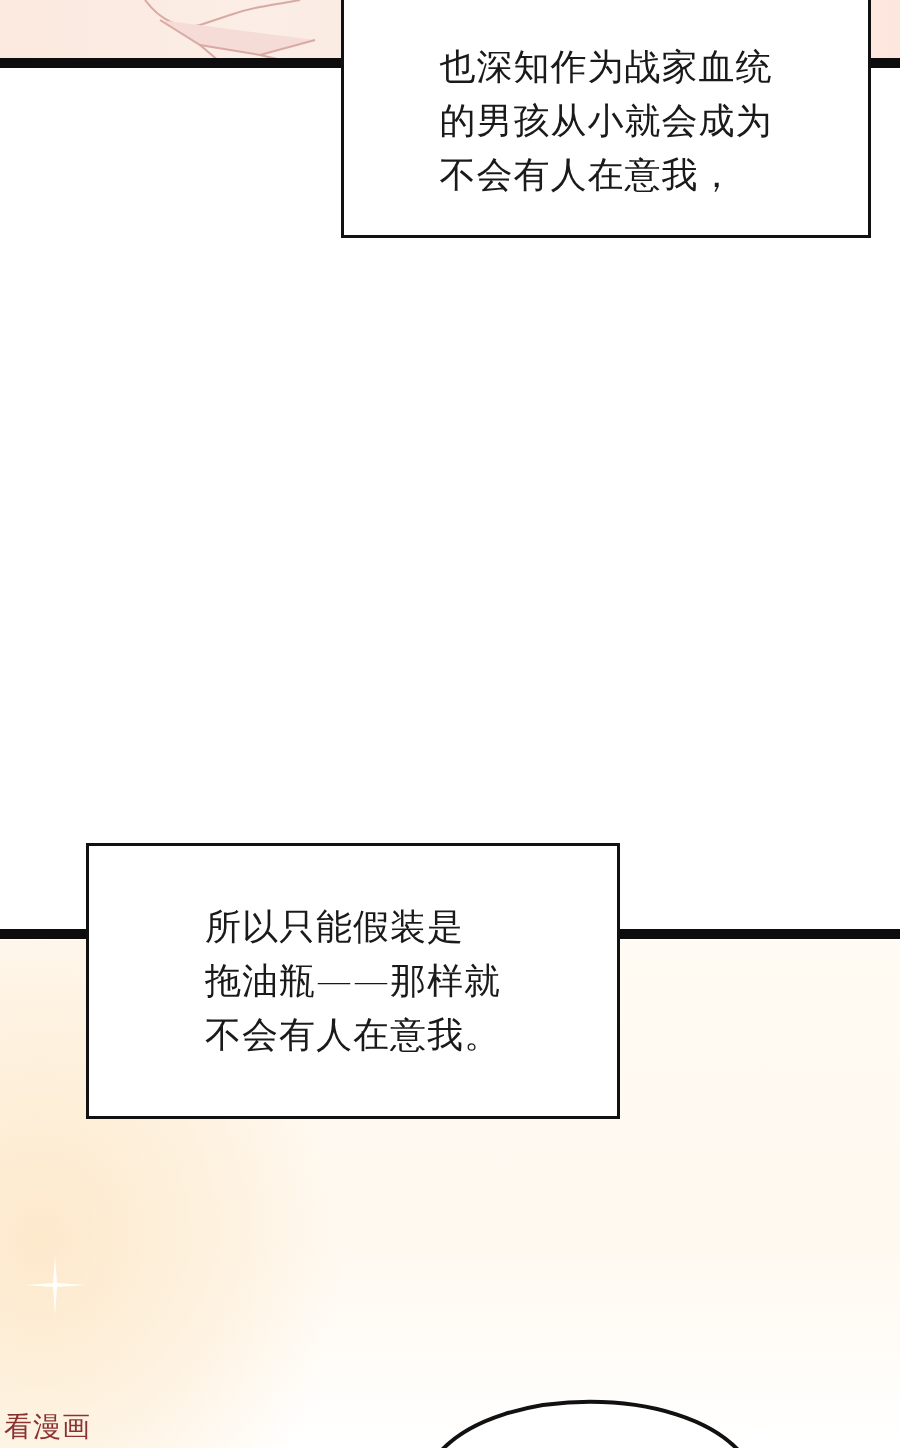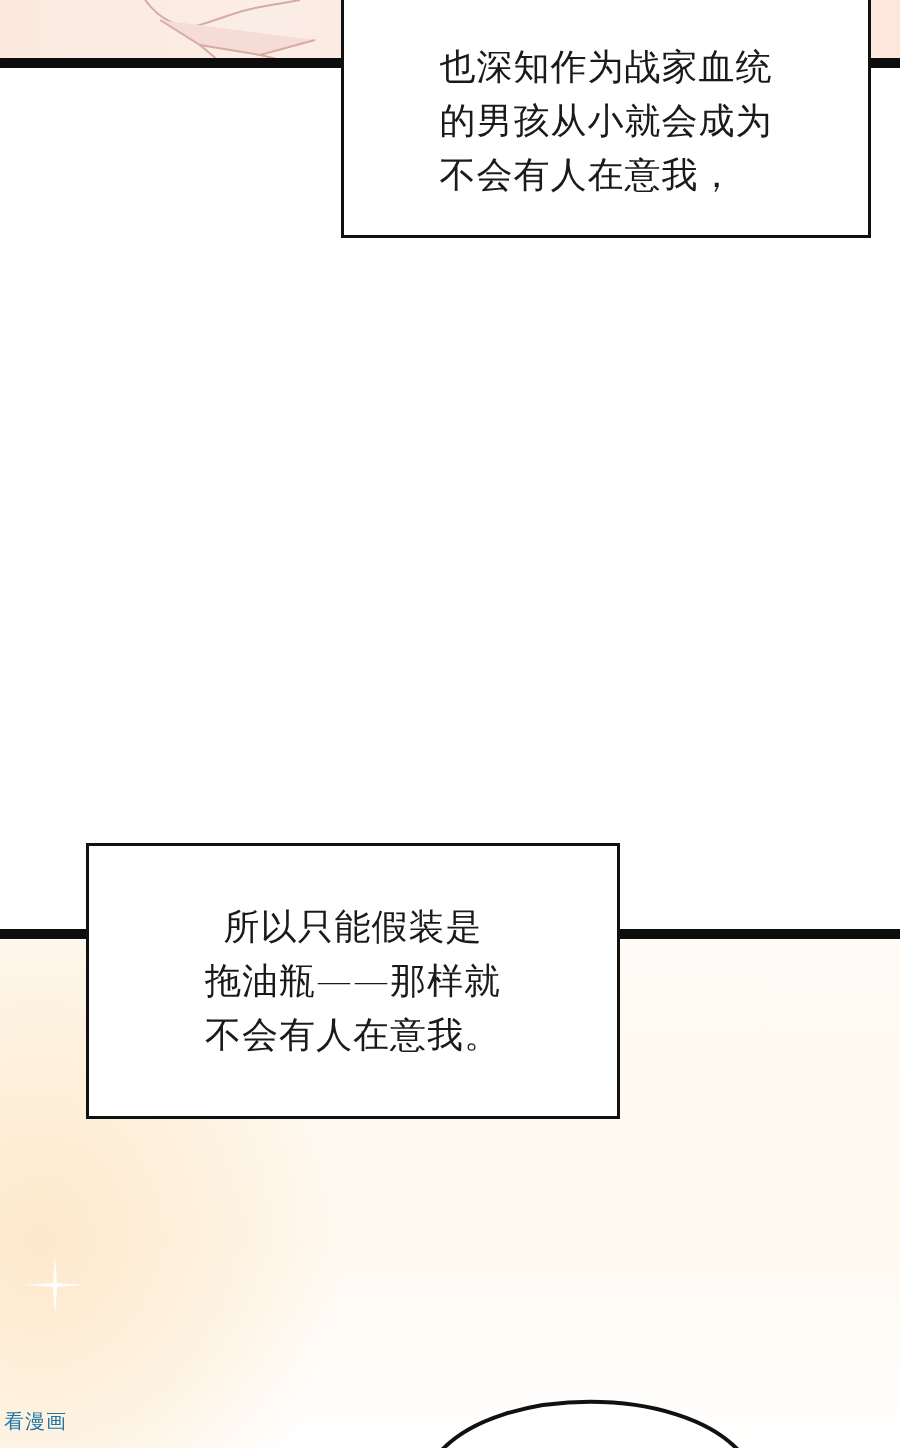--- a/index.html
+++ b/index.html
@@ -15,32 +15,32 @@
     .hand-sketch { position: absolute; left: 140px; top: 0; width: 200px; height: 62px; }
     .divider-line {
       position: absolute; height: 10px; background: #0d0d0d;
     }
     .caption-box {
       position: absolute; background: #ffffff; border: 3px solid #111;
       box-sizing: border-box;
       display: flex; align-items: center; justify-content: center;
     }
     .caption-text {
-      font-size: 36px; line-height: 54px; color: #1a1a1a; text-align: center;
+      font-size: 36px; line-height: 54px; color: #1a1a1a; 
       font-weight: 300; letter-spacing: 1px; white-space: pre-line;
     }
     .lower-bg {
       position: absolute; left: 0; top: 940px; width: 900px; height: 508px;
       background:
         radial-gradient(ellipse 380px 460px at 40px 300px, #fde9cc 0%, rgba(253,236,210,0.6) 45%, rgba(255,255,255,0) 80%),
         linear-gradient(180deg, #fffaf3 0%, #fff9f0 60%, #ffffff 100%);
     }
     .sparkle { position: absolute; }
     .watermark {
-      position: absolute; left: 4px; top: 1408px; font-size: 20px; color: #0369a1;
+      position: absolute; left: 4px; top: 1408px; font-size: 28px; color: #7f1d1d;
       letter-spacing: 1px; opacity: 0.9; font-family: Liberation Mono, monospace;
     }
     .bubble-arc { position: absolute; left: 430px; top: 1390px; }
   </style>
 </head>
 <body>
 
 <div class="panel-top-art">
   <svg class="hand-sketch" viewBox="0 0 200 62" width="200" height="62">
     <path d="M5 0 C 20 20, 40 30, 60 25 L 90 15 C 110 8, 130 5, 160 0" fill="none" stroke="#d9a9a4" stroke-width="2"></path>

